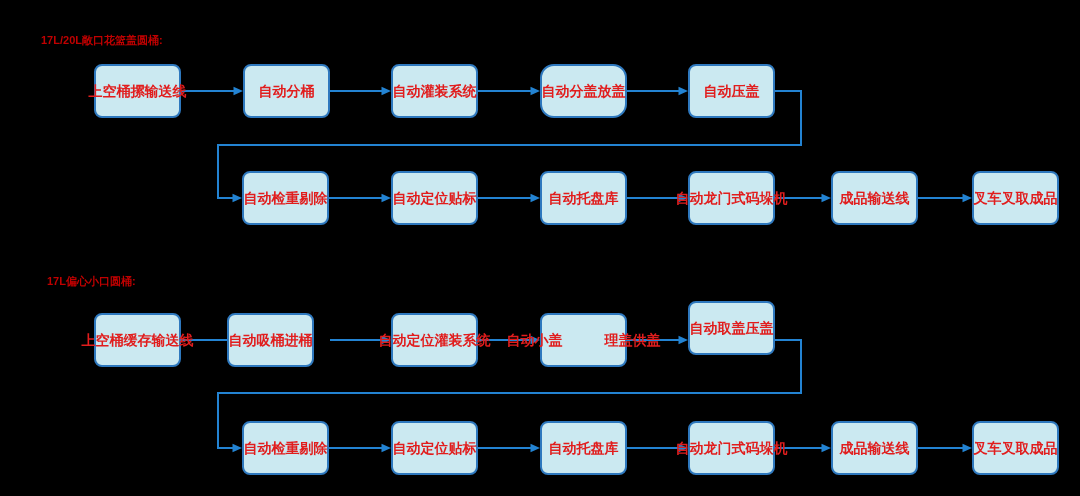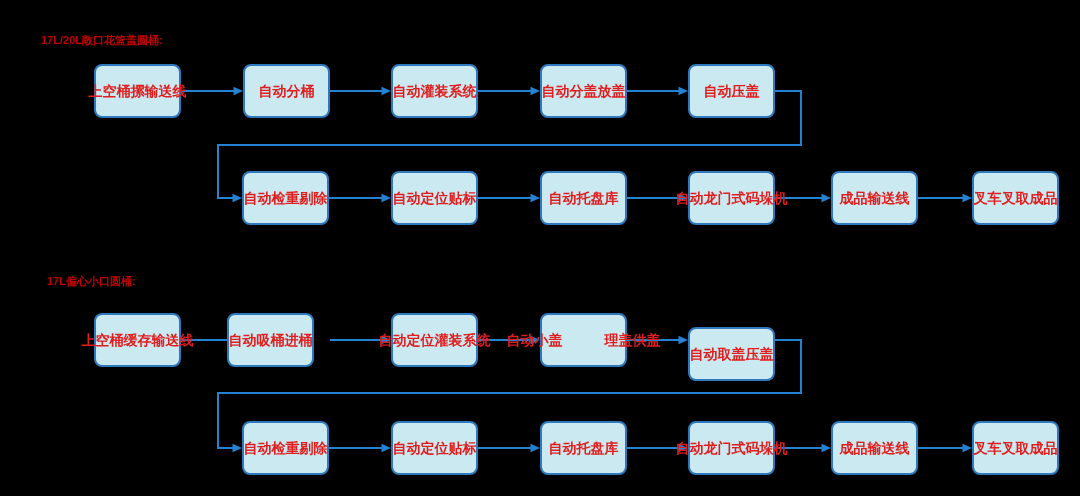--- a/index.html
+++ b/index.html
@@ -108,21 +108,21 @@
       <span class="box-line">上空桶摞</span>
       <span class="box-line">输送线</span>
     </div>
     <div class="box" style="left: 243px; top: 64px; justify-content: center;">
       <span class="box-line">自动分桶</span>
     </div>
     <div class="box" style="left: 391px; top: 64px; align-items: center;">
       <span class="box-line">自动灌装</span>
       <span class="box-line">系统</span>
     </div>
-    <div class="box" style="left: 540px; top: 64px;">
+    <div class="box" style="left: 540px; top: 64px; border-radius: 14px;">
       <span class="box-line">自动分盖</span>
       <span class="box-line">放盖</span>
     </div>
     <div class="box" style="left: 688px; top: 64px;">
       <span class="box-line">自动压盖</span>
     </div>
     <div class="box" style="left: 242px; top: 171px;">
       <span class="box-line">自动检重</span>
       <span class="box-line">剔除</span>
     </div>
@@ -155,21 +155,21 @@
       <span class="box-line">进桶</span>
     </div>
     <div class="box" style="left: 391px; top: 313px;">
       <span class="box-line">自动定位</span>
       <span class="box-line">灌装系统</span>
     </div>
     <div class="box" style="left: 540px; top: 313px; gap: 42px;">
       <span class="box-line">自动小盖</span>
       <span class="box-line">理盖供盖</span>
     </div>
-    <div class="box" style="left: 688px; top: 327px;">
+    <div class="box" style="left: 688px; top: 301px;">
       <span class="box-line">自动取盖</span>
       <span class="box-line">压盖</span>
     </div>
     <div class="box" style="left: 242px; top: 421px;">
       <span class="box-line">自动检重</span>
       <span class="box-line">剔除</span>
     </div>
     <div class="box" style="left: 391px; top: 421px;">
       <span class="box-line">自动定位</span>
       <span class="box-line">贴标</span>

